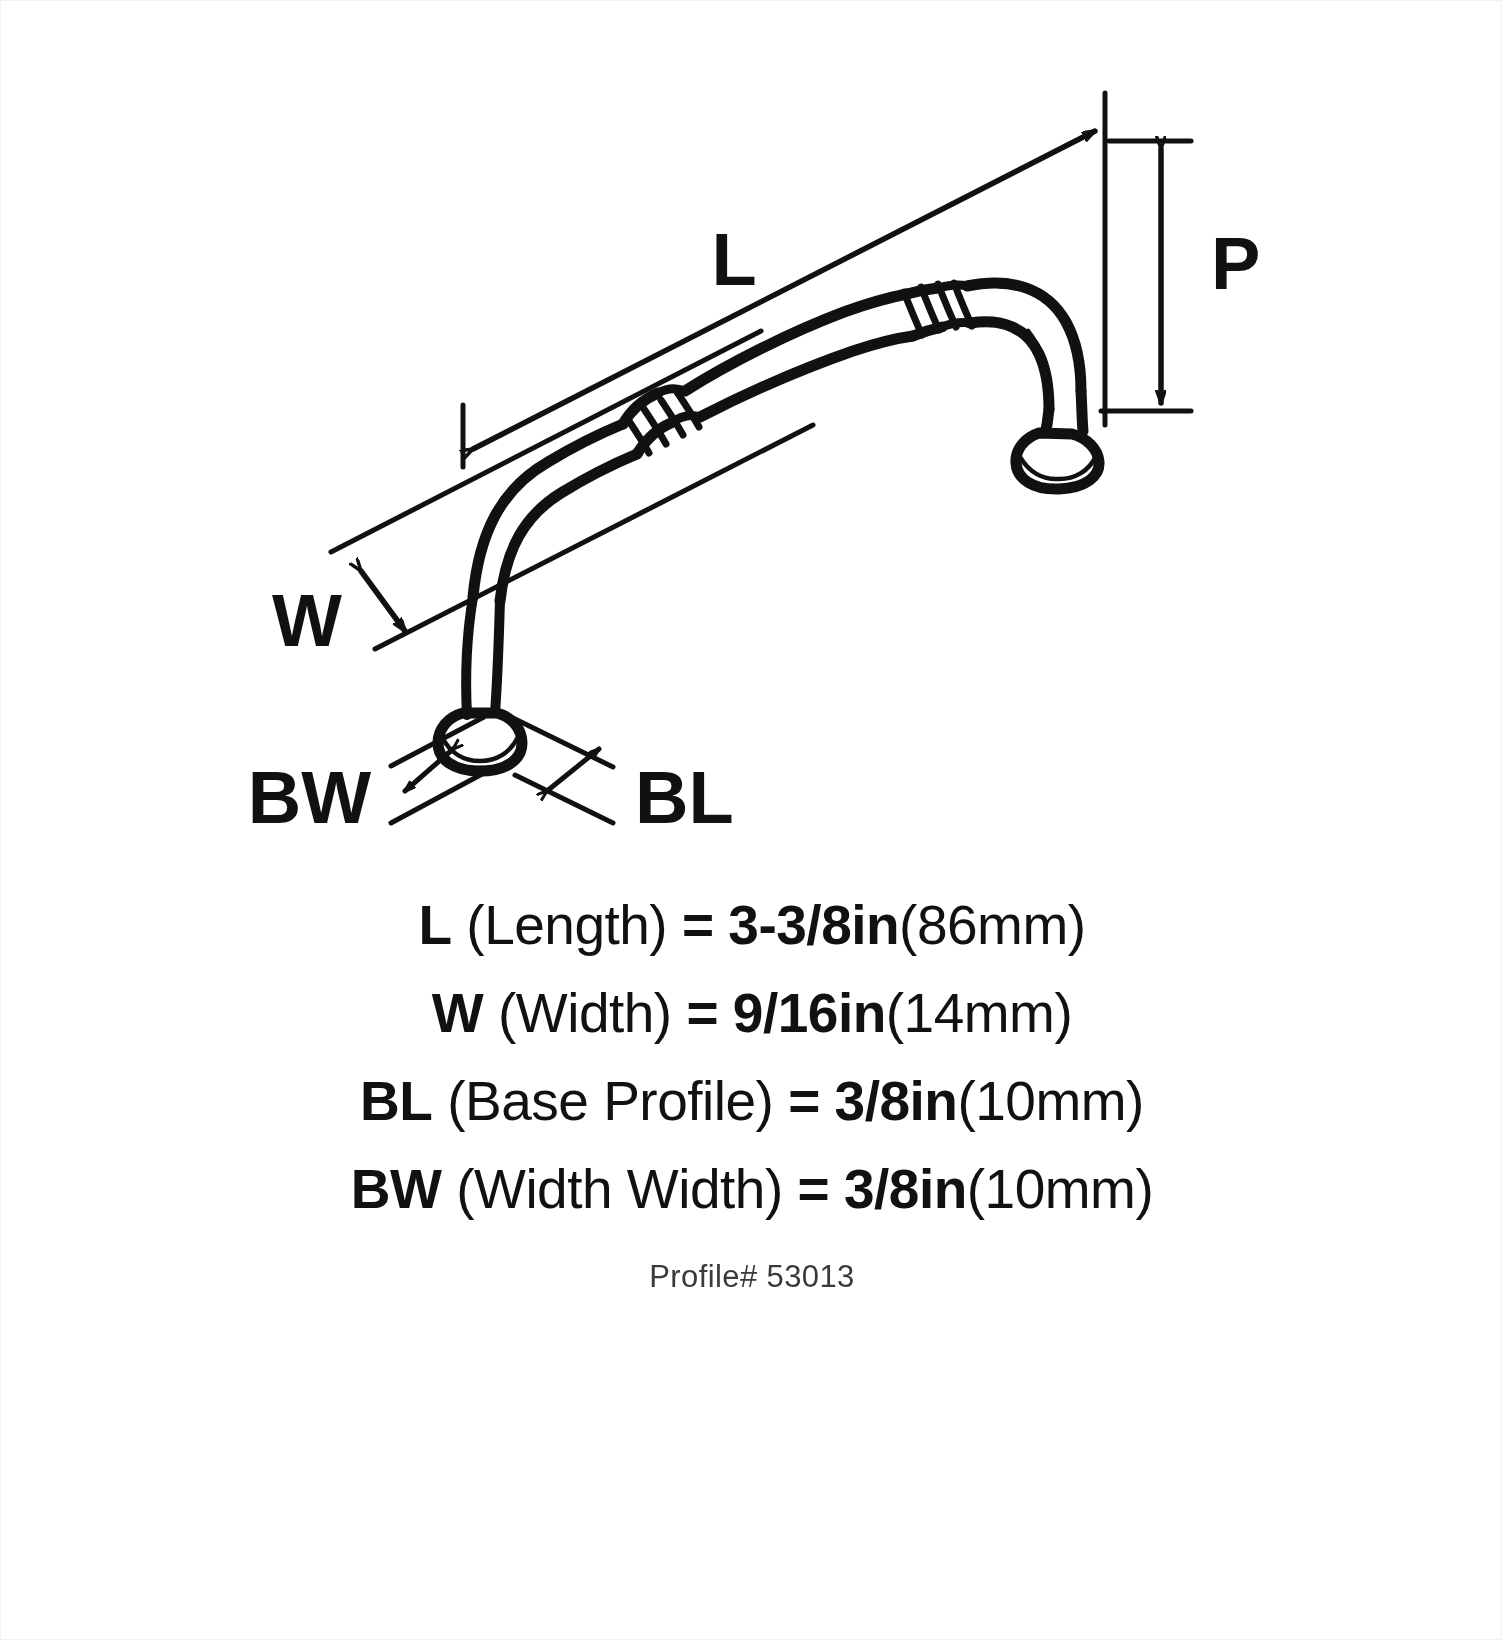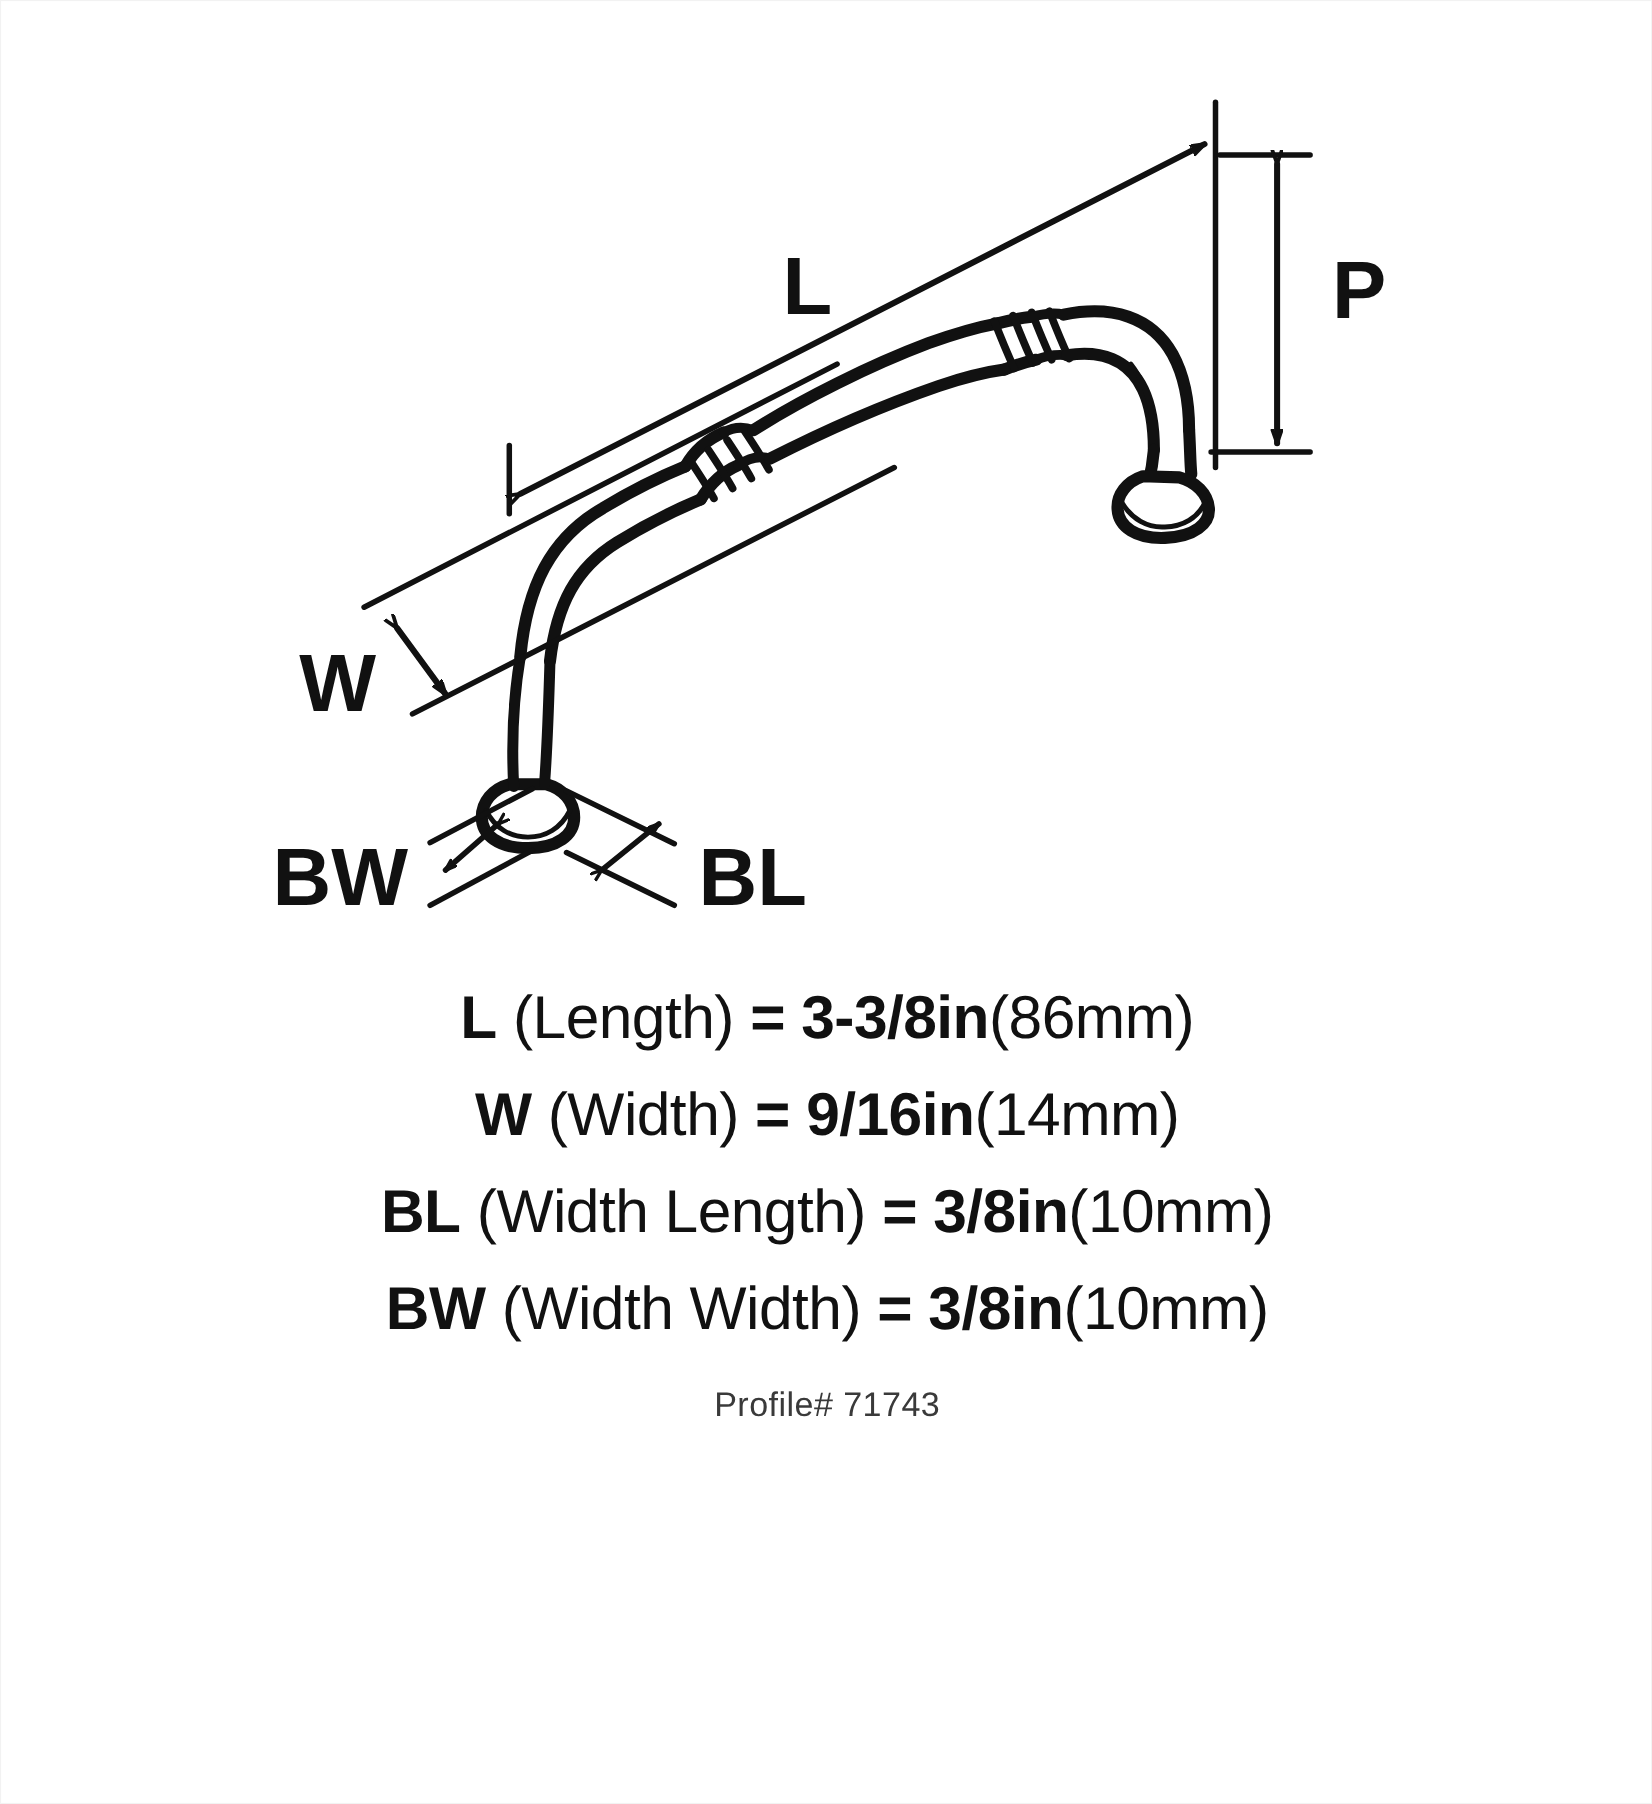--- a/index.html
+++ b/index.html
@@ -200,23 +200,23 @@
     <div class="spec-line">
       <span class="sym">L</span><span class="sp">&nbsp;</span><span class="name">(Length)</span><span class="sp">&nbsp;</span><span class="val">=</span><span class="sp">&nbsp;</span><span class="val">3-3/8in</span><span class="metric">(86mm)</span>
     </div>
 
     <div class="spec-line">
       <span class="sym">W</span><span class="sp">&nbsp;</span><span class="name">(Width)</span><span class="sp">&nbsp;</span><span class="val">=</span><span class="sp">&nbsp;</span><span class="val">9/16in</span><span class="metric">(14mm)</span>
     </div>
 
 
     <div class="spec-line">
-      <span class="sym">BL</span><span class="sp">&nbsp;</span><span class="name">(Width Length)</span><span class="sp">&nbsp;</span><span class="val">=</span><span class="sp">&nbsp;</span><span class="val">3/8in</span><span class="metric">(10mm)</span>
+      <span class="sym">BL</span><span class="sp">&nbsp;</span><span class="name">(Base Profile)</span><span class="sp">&nbsp;</span><span class="val">=</span><span class="sp">&nbsp;</span><span class="val">3/8in</span><span class="metric">(10mm)</span>
     </div>
 
     <div class="spec-line">
       <span class="sym">BW</span><span class="sp">&nbsp;</span><span class="name">(Width Width)</span><span class="sp">&nbsp;</span><span class="val">=</span><span class="sp">&nbsp;</span><span class="val">3/8in</span><span class="metric">(10mm)</span>
     </div>
 
-    <div id="profile-line">Profile# 71743</div>
+    <div id="profile-line">Profile# 53013</div>
   </div>
 
 </div>
 
 </body></html>

